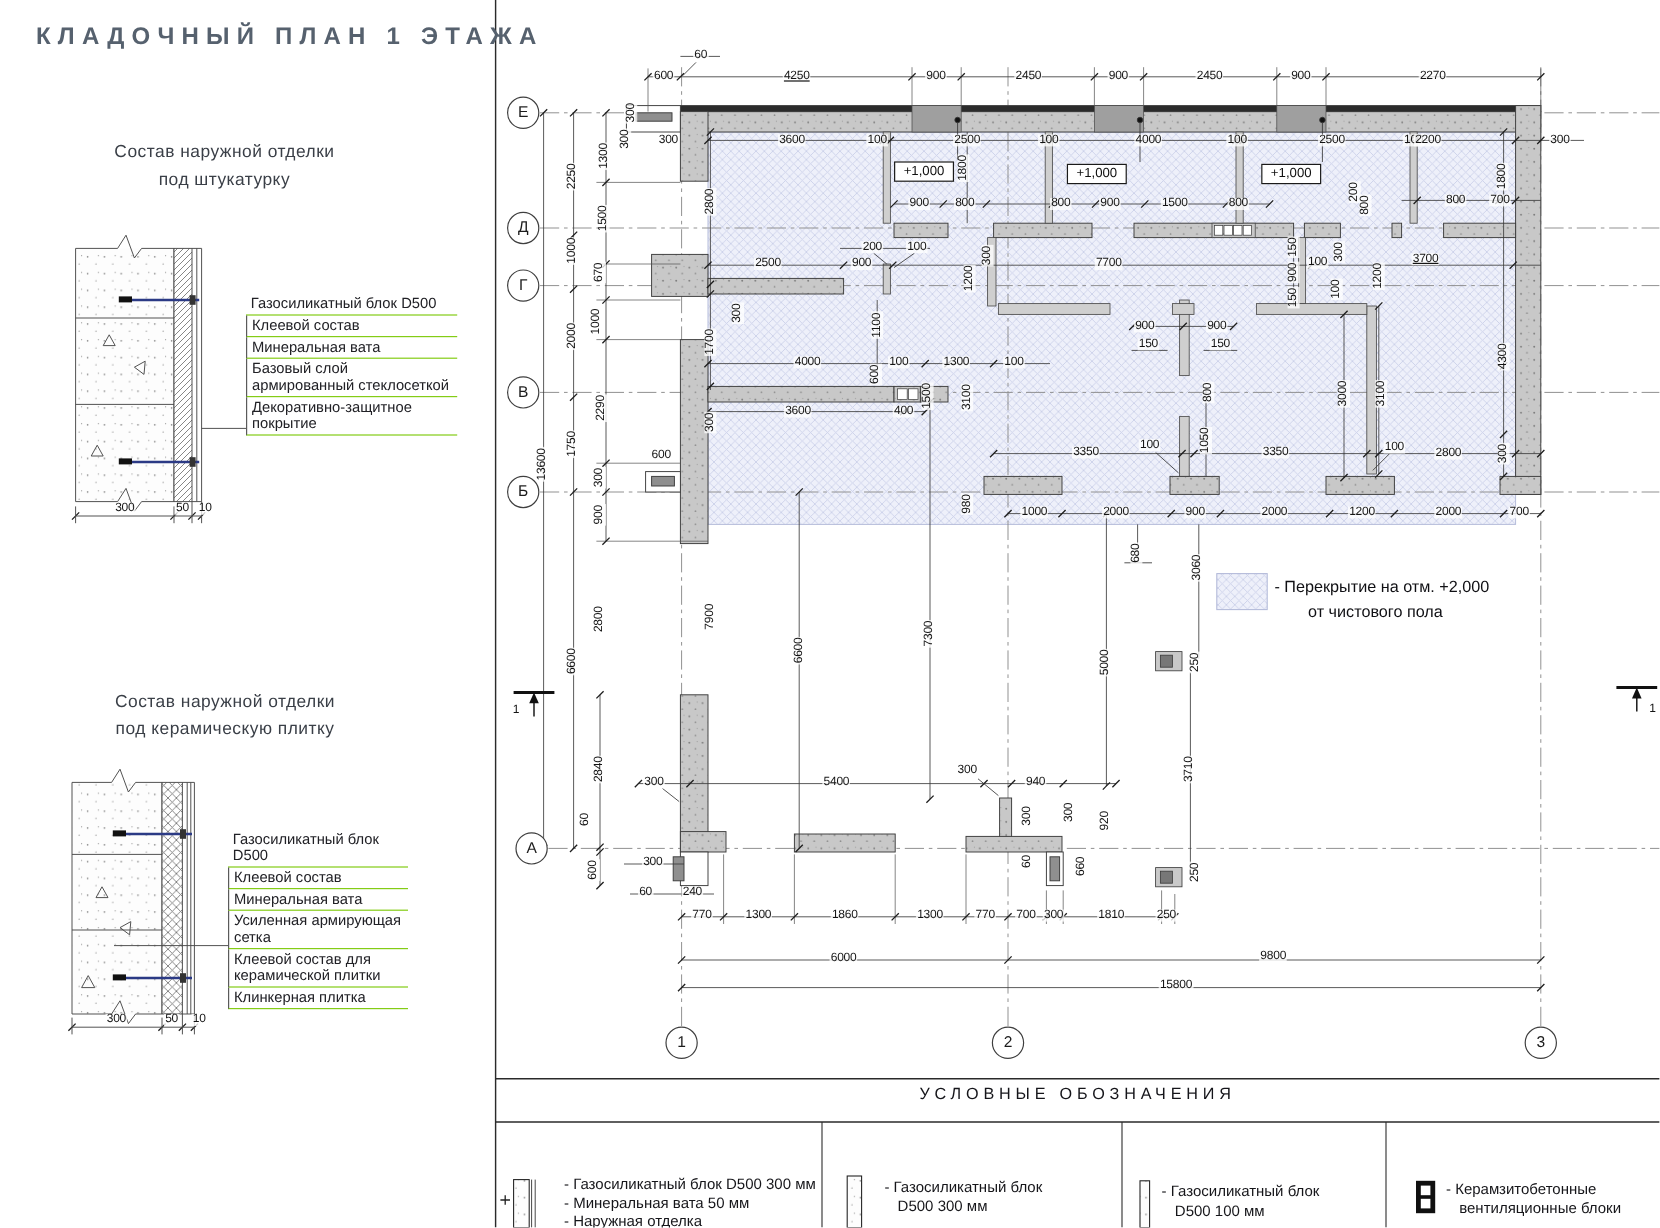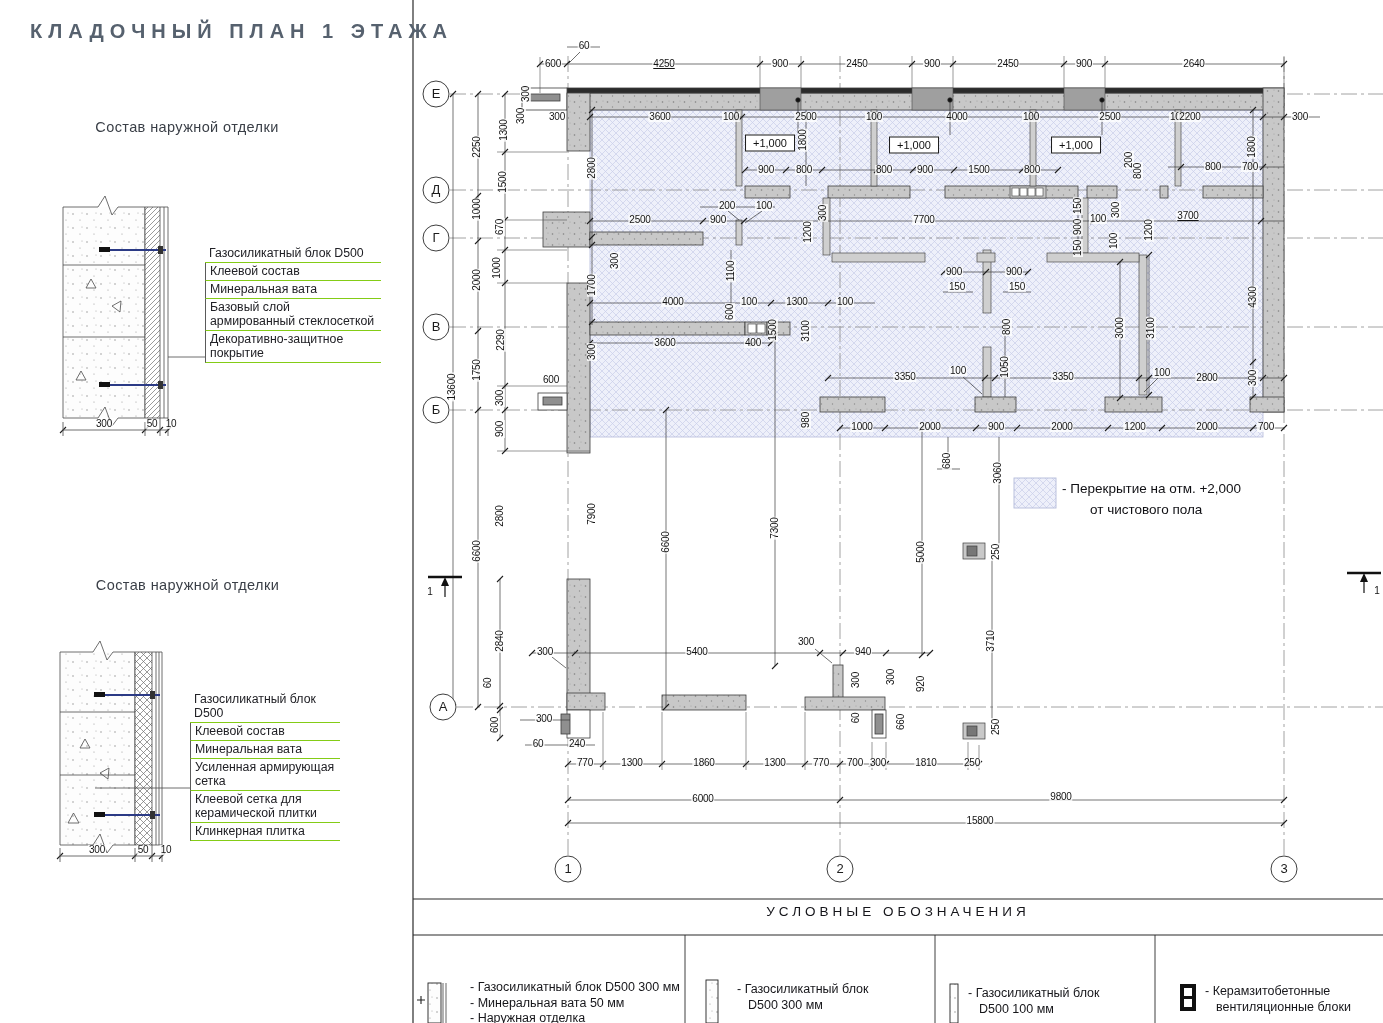--- a/index.html
+++ b/index.html
@@ -288,38 +288,40 @@
       <rect x="1184" y="988" width="8" height="8" fill="#fff"></rect>
       <rect x="1184" y="999" width="8" height="8" fill="#fff"></rect>
     </g>
   </g>
 </svg>
 
 <div id="main-title">КЛАДОЧНЫЙ ПЛАН 1 ЭТАЖА</div>
 
 <div class="dtitle" id="dtitle1">
   <div>Состав наружной отделки</div>
+  <div>под штукатурку</div>
 </div>
 <div class="ltable" id="ltable1">
   <div class="lrow">Газосиликатный блок D500</div>
   <div class="lrow">Клеевой состав</div>
   <div class="lrow">Минеральная вата</div>
   <div class="lrow">Базовый слой армированный стеклосеткой</div>
   <div class="lrow">Декоративно-защитное покрытие</div>
 </div>
 
 <div class="dtitle" id="dtitle2">
   <div>Состав наружной отделки</div>
+  <div>под керамическую плитку</div>
 </div>
 <div class="ltable" id="ltable2">
   <div class="lrow">Газосиликатный блок D500</div>
   <div class="lrow">Клеевой состав</div>
   <div class="lrow">Минеральная вата</div>
   <div class="lrow">Усиленная армирующая сетка</div>
-  <div class="lrow">Клеевой сетка для керамической плитки</div>
+  <div class="lrow">Клеевой состав для керамической плитки</div>
   <div class="lrow">Клинкерная плитка</div>
 </div>
 
 <div id="slab-note">
   <div>- Перекрытие на отм. +2,000</div>
   <div class="ind">от чистового пола</div>
 </div>
 
 <div id="legend-title">УСЛОВНЫЕ ОБОЗНАЧЕНИЯ</div>
 <div class="lg-text" id="lg1">
@@ -342,21 +344,21 @@
 
 <div id="dims-layer">
     <span class="dim" style="left: 553px; top: 64px;">600</span>
     <span class="dim" style="left: 584px; top: 46px;">60</span>
     <span class="dim" style="left: 664px; top: 64px; text-decoration: underline;">4250</span>
     <span class="dim" style="left: 780px; top: 64px;">900</span>
     <span class="dim" style="left: 857px; top: 64px;">2450</span>
     <span class="dim" style="left: 932px; top: 64px;">900</span>
     <span class="dim" style="left: 1008px; top: 64px;">2450</span>
     <span class="dim" style="left: 1084px; top: 64px;">900</span>
-    <span class="dim" style="left: 1194px; top: 64px;">2640</span>
+    <span class="dim" style="left: 1194px; top: 64px;">2270</span>
     <span class="dim" style="left: 557px; top: 117px;">300</span>
     <span class="dim" style="left: 660px; top: 117px;">3600</span>
     <span class="dim" style="left: 731px; top: 117px;">100</span>
     <span class="dim" style="left: 806px; top: 117px;">2500</span>
     <span class="dim" style="left: 874px; top: 117px;">100</span>
     <span class="dim" style="left: 957px; top: 117px;">4000</span>
     <span class="dim" style="left: 1031px; top: 117px;">100</span>
     <span class="dim" style="left: 1110px; top: 117px;">2500</span>
     <span class="dim" style="left: 1178px; top: 117px;">100</span>
     <span class="dim" style="left: 1190px; top: 117px;">2200</span>

